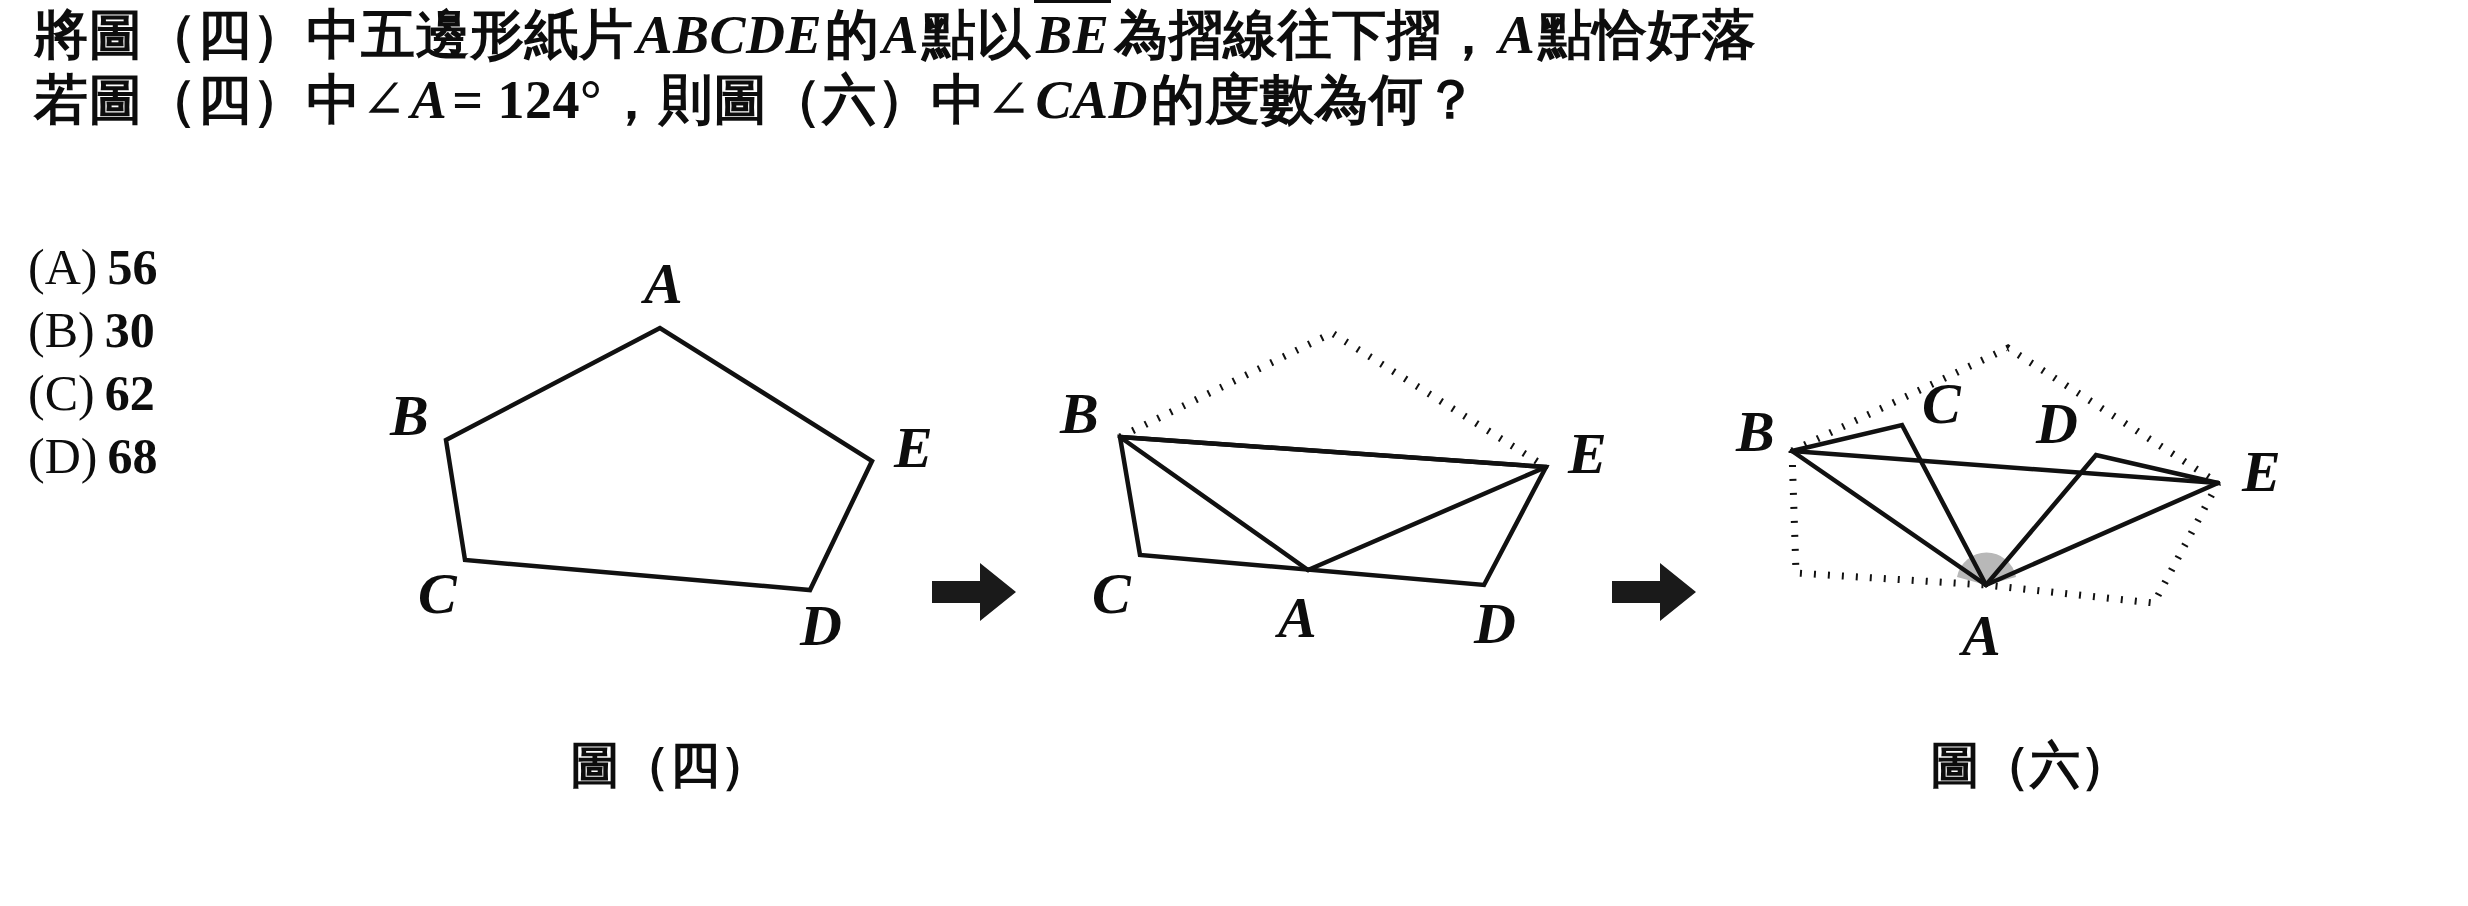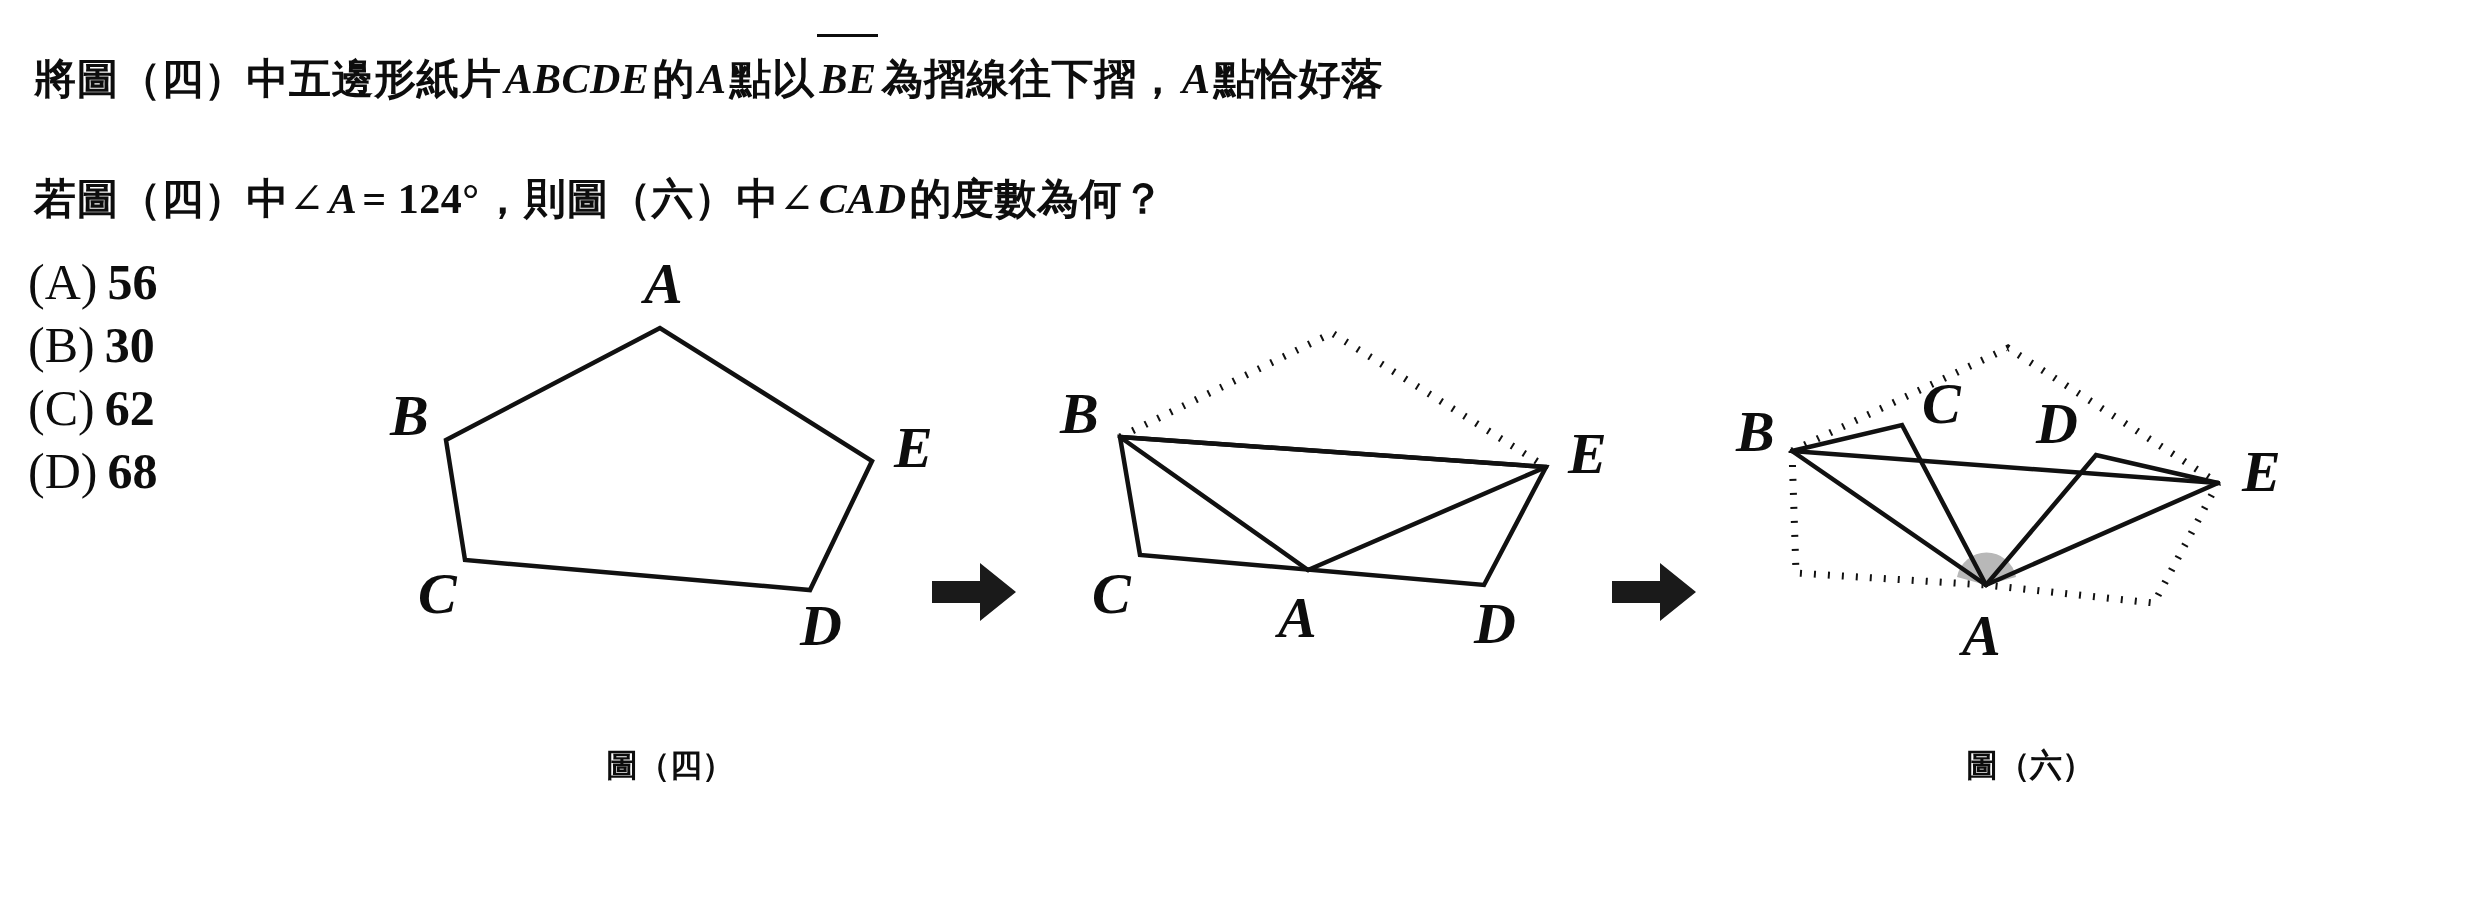--- a/index.html
+++ b/index.html
@@ -17,26 +17,25 @@
   }
 
   
   #stem {
     position: absolute;
     left: 34px;
     top: 2px;
     width: 2420px;
   }
   .stem-line {
-    font-size: 42px;
-    line-height: 85px;
+    font-size: 54px;
+    line-height: 64px;
     white-space: nowrap;
     letter-spacing: 0.5px;
     font-weight: 600;
-    margin-top: 34px;
   }
   .cjk {
     font-family: "DejaVu Serif", "Liberation Serif", serif;
     font-weight: 600;
   }
   .mathvar {
     font-family: "Liberation Serif", "DejaVu Serif", serif;
     font-style: italic;
     font-weight: 700;
     padding: 0 3px;
@@ -63,21 +62,21 @@
     top: -3px;
     height: 3px;
     background: #0d0d0d;
   }
   .ang { font-style: normal; font-weight: 500; padding-right: 1px; }
 
   
   #options {
     position: absolute;
     left: 28px;
-    top: 251px;
+    top: 236px;
     width: 230px;
   }
   .option-row {
     font-size: 50px;
     line-height: 63px;
     white-space: nowrap;
     height: 63px;
   }
   .option-key {
     font-family: "Liberation Serif", "DejaVu Serif", serif;
@@ -114,21 +113,21 @@
     top: 0;
     width: 600px;
     height: 480px;
   }
   .figure-caption {
     position: absolute;
     top: 480px;
     left: 0;
     width: 600px;
     text-align: center;
-    font-size: 32px;
+    font-size: 50px;
     line-height: 60px;
     font-family: "DejaVu Serif", "Liberation Serif", serif;
     font-weight: 600;
     white-space: nowrap;
   }
   #fig-4 .figure-caption { padding-left: 10px; }
   #fig-5 .figure-caption { padding-left: 0px; }
   #fig-6 .figure-caption { padding-left: 0px; }
 
   .arrow {

